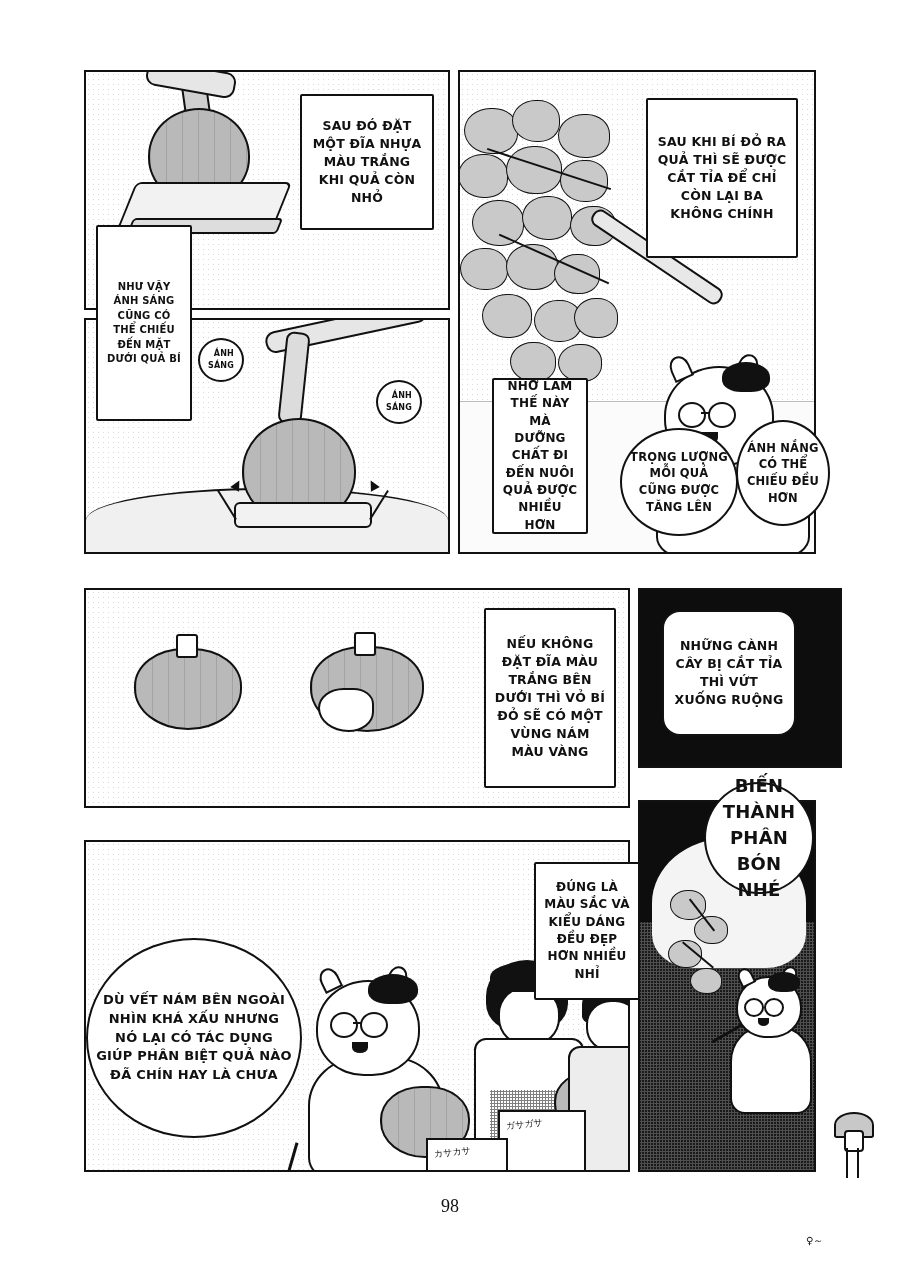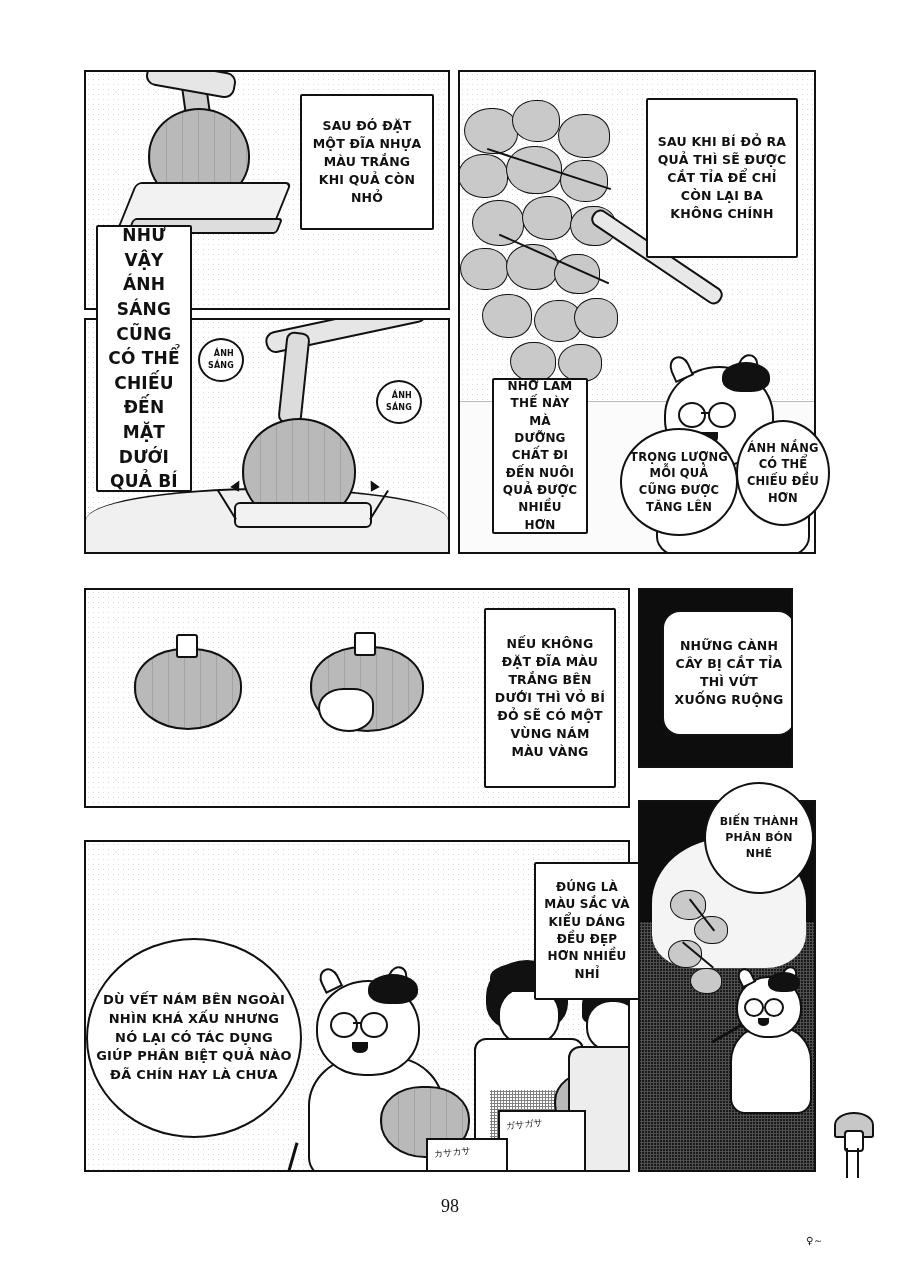--- a/index.html
+++ b/index.html
@@ -82,21 +82,21 @@
     </div>
 
     <div class="tray" style="left:40px;top:110px;width:152px;height:46px;border-radius:6px;transform:skewX(-22deg);"></div>
     <div class="tray" style="left:44px;top:146px;width:146px;height:12px;border-radius:4px;transform:skewX(-22deg);background:#ddd;"></div>
 
     <div class="bubble rect" style="left:214px;top:22px;width:134px;height:136px;font-size:12.5px;">
       <span>SAU ĐÓ ĐẶT MỘT ĐĨA NHỰA MÀU TRẮNG KHI QUẢ CÒN NHỎ</span>
     </div>
   </div>
 
-  <div class="bubble rect" style="left:96px;top:225px;width:96px;height:267px;font-size:17px;z-index:6;">
+  <div class="bubble rect" style="left:96px;top:225px;width:96px;height:196px;font-size:10px;z-index:6;">
     <span>NHƯ VẬY ÁNH SÁNG CŨNG CÓ THỂ CHIẾU ĐẾN MẶT DƯỚI QUẢ BÍ</span>
   </div>
 
   <div class="panel" style="left:84px;top:318px;width:366px;height:236px;">
     <div class="tex light"></div>
 
     <div class="ground" style="height:62px;border-radius:60% 60% 0 0;background:#f0f0f0;"></div>
 
     <div class="stem" style="left:178px;top:-4px;width:160px;height:18px;border-radius:10px;transform:rotate(-12deg);background:#e6e6e6;"></div>
     <div class="stem" style="left:196px;top:12px;width:20px;height:88px;border-radius:8px;transform:rotate(6deg);background:#dcdcdc;"></div>
@@ -190,21 +190,21 @@
       <div class="ribs"></div>
       <div style="position:absolute;left:6px;top:40px;width:52px;height:40px;background:#fff;border:2px solid #111;border-radius:50% 40% 50% 60%;"></div>
     </div>
     <div class="stem" style="left:268px;top:42px;width:18px;height:20px;border-radius:3px;background:#fff;"></div>
 
     <div class="bubble rect" style="left:398px;top:18px;width:132px;height:180px;font-size:12.5px;">
       <span>NẾU KHÔNG ĐẶT ĐĨA MÀU TRẮNG BÊN DƯỚI THÌ VỎ BÍ ĐỎ SẼ CÓ MỘT VÙNG NÁM MÀU VÀNG</span>
     </div>
   </div>
 
-  <div class="panel dark" style="left:638px;top:588px;width:155px;height:180px;">
+  <div class="panel dark" style="left:638px;top:588px;width:204px;height:180px;">
     <div class="bubble soft" style="left:22px;top:20px;width:134px;height:126px;font-size:12.5px;">
       <span>NHỮNG CÀNH CÂY BỊ CẮT TỈA THÌ VỨT XUỐNG RUỘNG</span>
     </div>
   </div>
 
   <div class="panel" style="left:84px;top:840px;width:546px;height:332px;">
     <div class="tex light"></div>
 
     <div class="cow" style="left:216px;top:124px;width:150px;height:210px;">
       <div class="body" style="left:6px;top:90px;width:132px;height:120px;"></div>
@@ -277,21 +277,21 @@
       <div class="horn" style="left:12px;top:-2px;width:11px;height:14px;transform:rotate(-26deg);"></div>
       <div class="horn" style="left:56px;top:-4px;width:11px;height:14px;transform:rotate(22deg);"></div>
       <div class="spot" style="left:42px;top:2px;width:32px;height:20px;border-radius:50% 50% 40% 40%;"></div>
       <div class="glass" style="left:18px;top:28px;width:16px;height:15px;"></div>
       <div class="glass" style="left:38px;top:28px;width:16px;height:15px;"></div>
       <div class="mouth" style="left:32px;top:48px;width:11px;height:8px;"></div>
       <div class="aline" style="left:-16px;top:62px;width:34px;height:3px;transform:rotate(-30deg);"></div>
     </div>
   </div>
 
-  <div class="bubble oval" style="left:704px;top:782px;width:110px;height:112px;font-size:11px;z-index:9;">
+  <div class="bubble oval" style="left:704px;top:782px;width:110px;height:112px;font-size:18px;z-index:9;">
     <span>BIẾN THÀNH PHÂN BÓN NHÉ</span>
   </div>
 
   <div class="mushroom" style="left:832px;top:1112px;width:40px;height:72px;">
     <div class="cap" style="left:2px;top:0px;width:36px;height:22px;"></div>
     <div class="stalk" style="left:12px;top:18px;width:16px;height:18px;"></div>
     <div class="legs" style="left:14px;top:36px;height:30px;"></div>
     <div class="legs" style="left:25px;top:36px;height:30px;"></div>
   </div>
   <div class="signature" style="left:806px;top:1234px;">♀﻿～</div>

